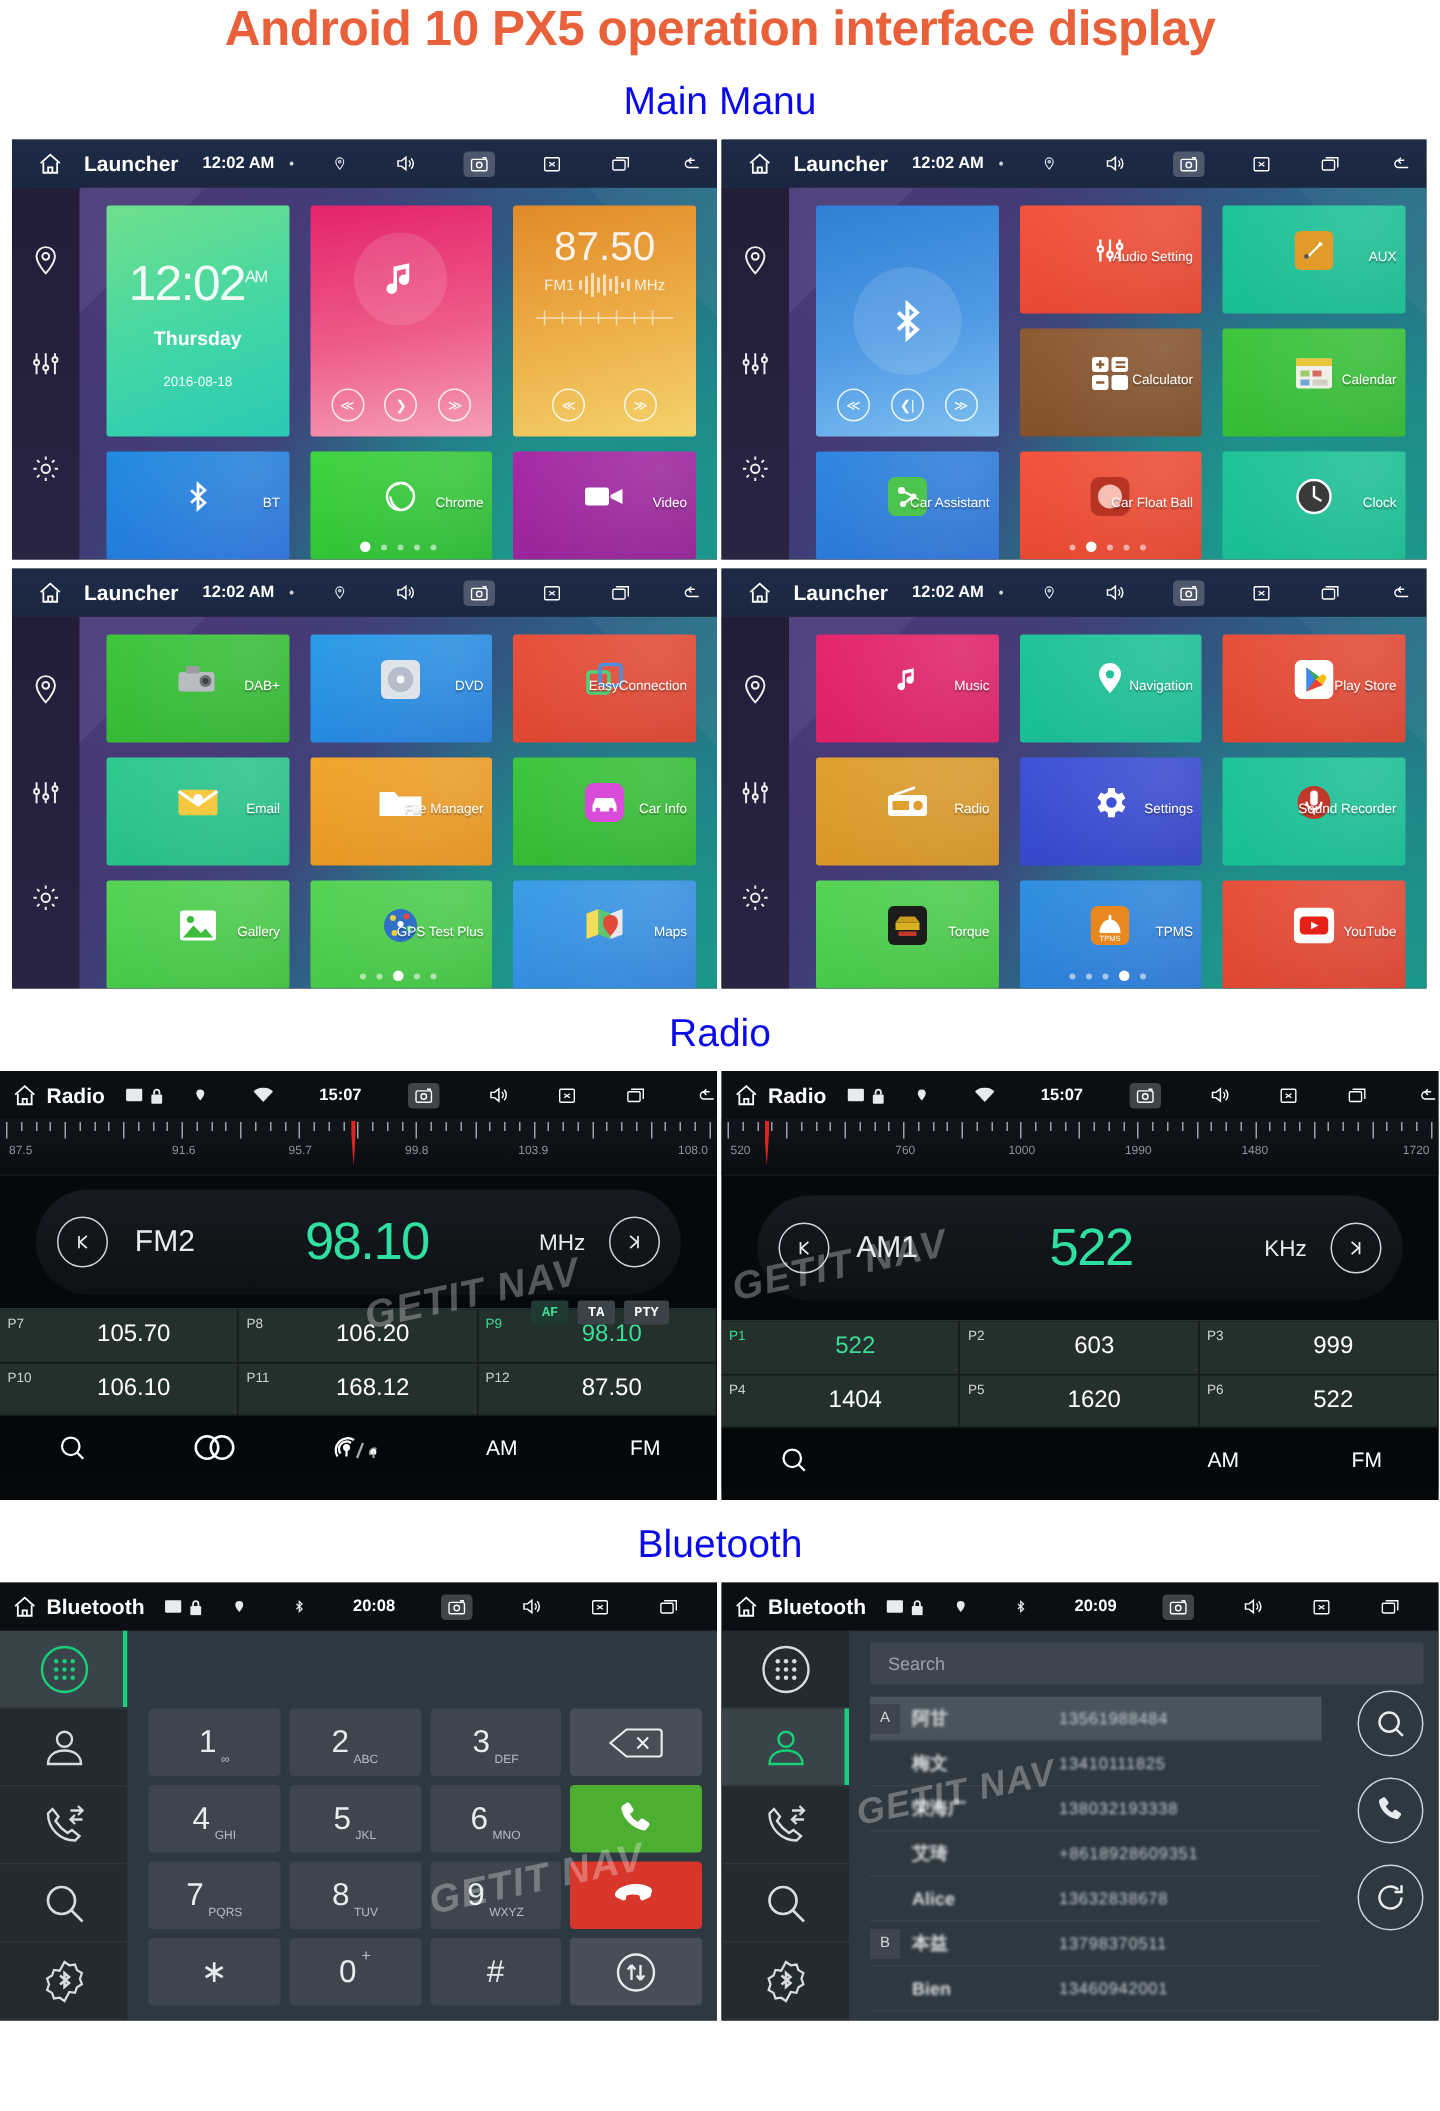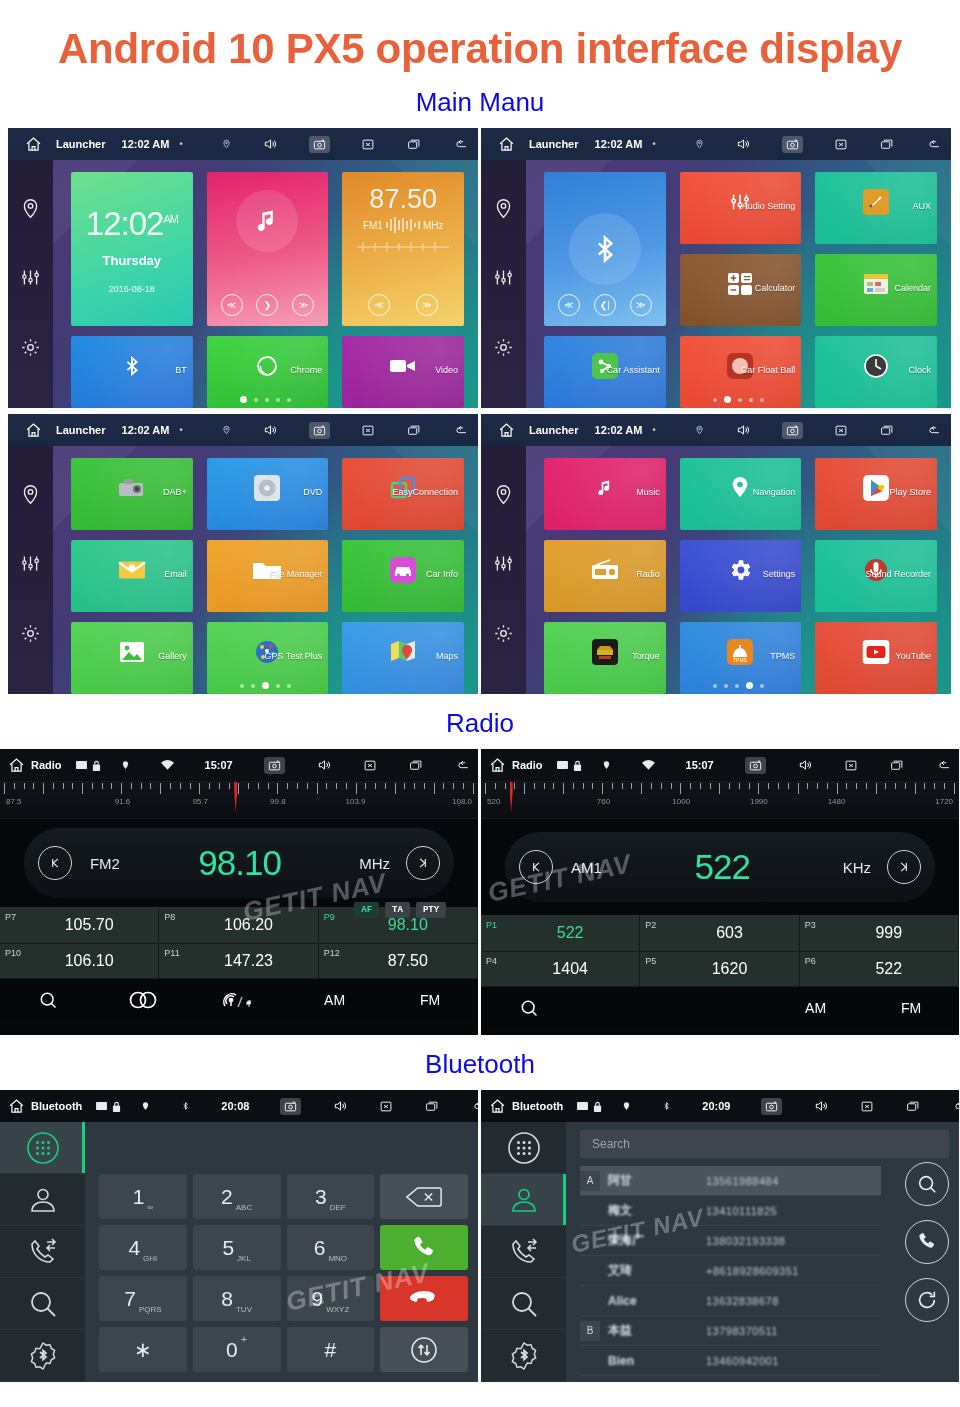--- a/index.html
+++ b/index.html
@@ -7,25 +7,24 @@
     width: 960px; height: 1407px;
     background: #ffffff;
     font-family: "Liberation Sans", sans-serif;
     overflow: hidden;
     position: relative;
   }
 
   
   .title-main {
     text-align: center;
-    font-size: 42px;
+    font-size: 33px;
     font-weight: bold;
     color: #e8613a;
     letter-spacing: -0.3px;
-    padding-top: 25px;
   }
   .section-title {
     text-align: center;
     font-size: 26px;
     font-weight: normal;
     color: #0a0ae8;
     padding-top: 14px;
     padding-bottom: 10px;
   }
 
@@ -46,21 +45,21 @@
     position: relative;
     height: 32px;
     background: linear-gradient(to bottom,#1d2b48,#1a2740);
     display: flex; align-items: center;
     color: #fff; font-size: 11px; font-weight: bold;
     padding: 0 8px;
     z-index: 6;
   }
   .statusbar.dark { background: #0b0f14; }
   .sb-home { width: 34px; display:flex; align-items:center; justify-content:center; }
-  .sb-title { margin-left: 6px; font-size: 11px; font-weight:bold; }
+  .sb-title { margin-left: 6px; font-size: 14px; font-weight:bold; }
   .sb-time  { margin-left: 16px; font-size: 11px; font-weight:bold; }
   .sb-dot   { margin-left: 10px; font-size: 9px; opacity:.8;}
   .sb-icons { margin-left: auto; display:flex; align-items:center; gap: 11px; }
   .sb-icons .ic { display:flex; align-items:center; justify-content:center;margin-left:20px; }
   .sb-icons .ic.hl { background: rgba(255,255,255,.22); border-radius: 3px; padding: 2px 3px; }
   .mini-icons { display:flex; gap:5px; margin-left:14px; align-items:center; }
 
   svg { display:block; }
 
   
@@ -174,21 +173,21 @@
     clip-path: polygon(0 0,100% 0,100% 30%,50% 100%,0 30%); }
 
   .rdisplay { height: 88px; display:flex; align-items:center; justify-content:center; position:relative;}
   .rpill {
     width: 90%; height: 70px; border-radius: 40px;
     background: linear-gradient(to bottom,#161b21,#0d1115);
     display:flex; align-items:center; padding: 0 14px; position:relative;
   }
   .circbtn{ width:34px;height:34px;border-radius:50%;border:1.6px solid #cfd4d9; color:#e9edf1;
     display:flex;align-items:center;justify-content:center;font-size:13px; flex:none;}
-  .rband-lbl{ margin-left:18px; font-size:15px; color:#e6eaee;}
+  .rband-lbl{ margin-left:18px; font-size:20px; color:#e6eaee;}
   .rvalue{ flex:1; text-align:center; font-size:35px; color:#2fe0a0; font-weight:400; letter-spacing:-1px;}
   .runit{ font-size:15px; color:#e6eaee; margin-right:16px;}
   .rpill .circbtn.right{ margin-left:auto; }
 
   .rds { position:absolute; right:8px; bottom:-20px; display:flex; gap:6px; z-index:3;}
   .rds span{ background:#3b4248; color:#fff; font-size:9px; font-weight:bold;
     padding:3px 7px; border-radius:2px;font-family:Liberation Mono, monospace; }
   .rds span.on{ background:#1f3a32; color:#3ddc97; }
 
   .presets{ display:grid; grid-template-columns: repeat(3,1fr); grid-template-rows: repeat(2,1fr);
@@ -1127,21 +1126,21 @@
         <div class="preset active">
             <span class="pn">P9</span>
             <span class="pv">98.10</span>
           </div>
         <div class="preset">
             <span class="pn">P10</span>
             <span class="pv">106.10</span>
           </div>
         <div class="preset">
             <span class="pn">P11</span>
-            <span class="pv">147.23</span>
+            <span class="pv">168.12</span>
           </div>
         <div class="preset">
             <span class="pn">P12</span>
             <span class="pv">87.50</span>
           </div>
       </div>
       <div class="rbottom">
         <div>
             <svg width="20" height="20" viewBox="0 0 24 24" fill="none" stroke="#fff" stroke-width="1.8">
               <circle cx="11" cy="11" r="7"></circle>

